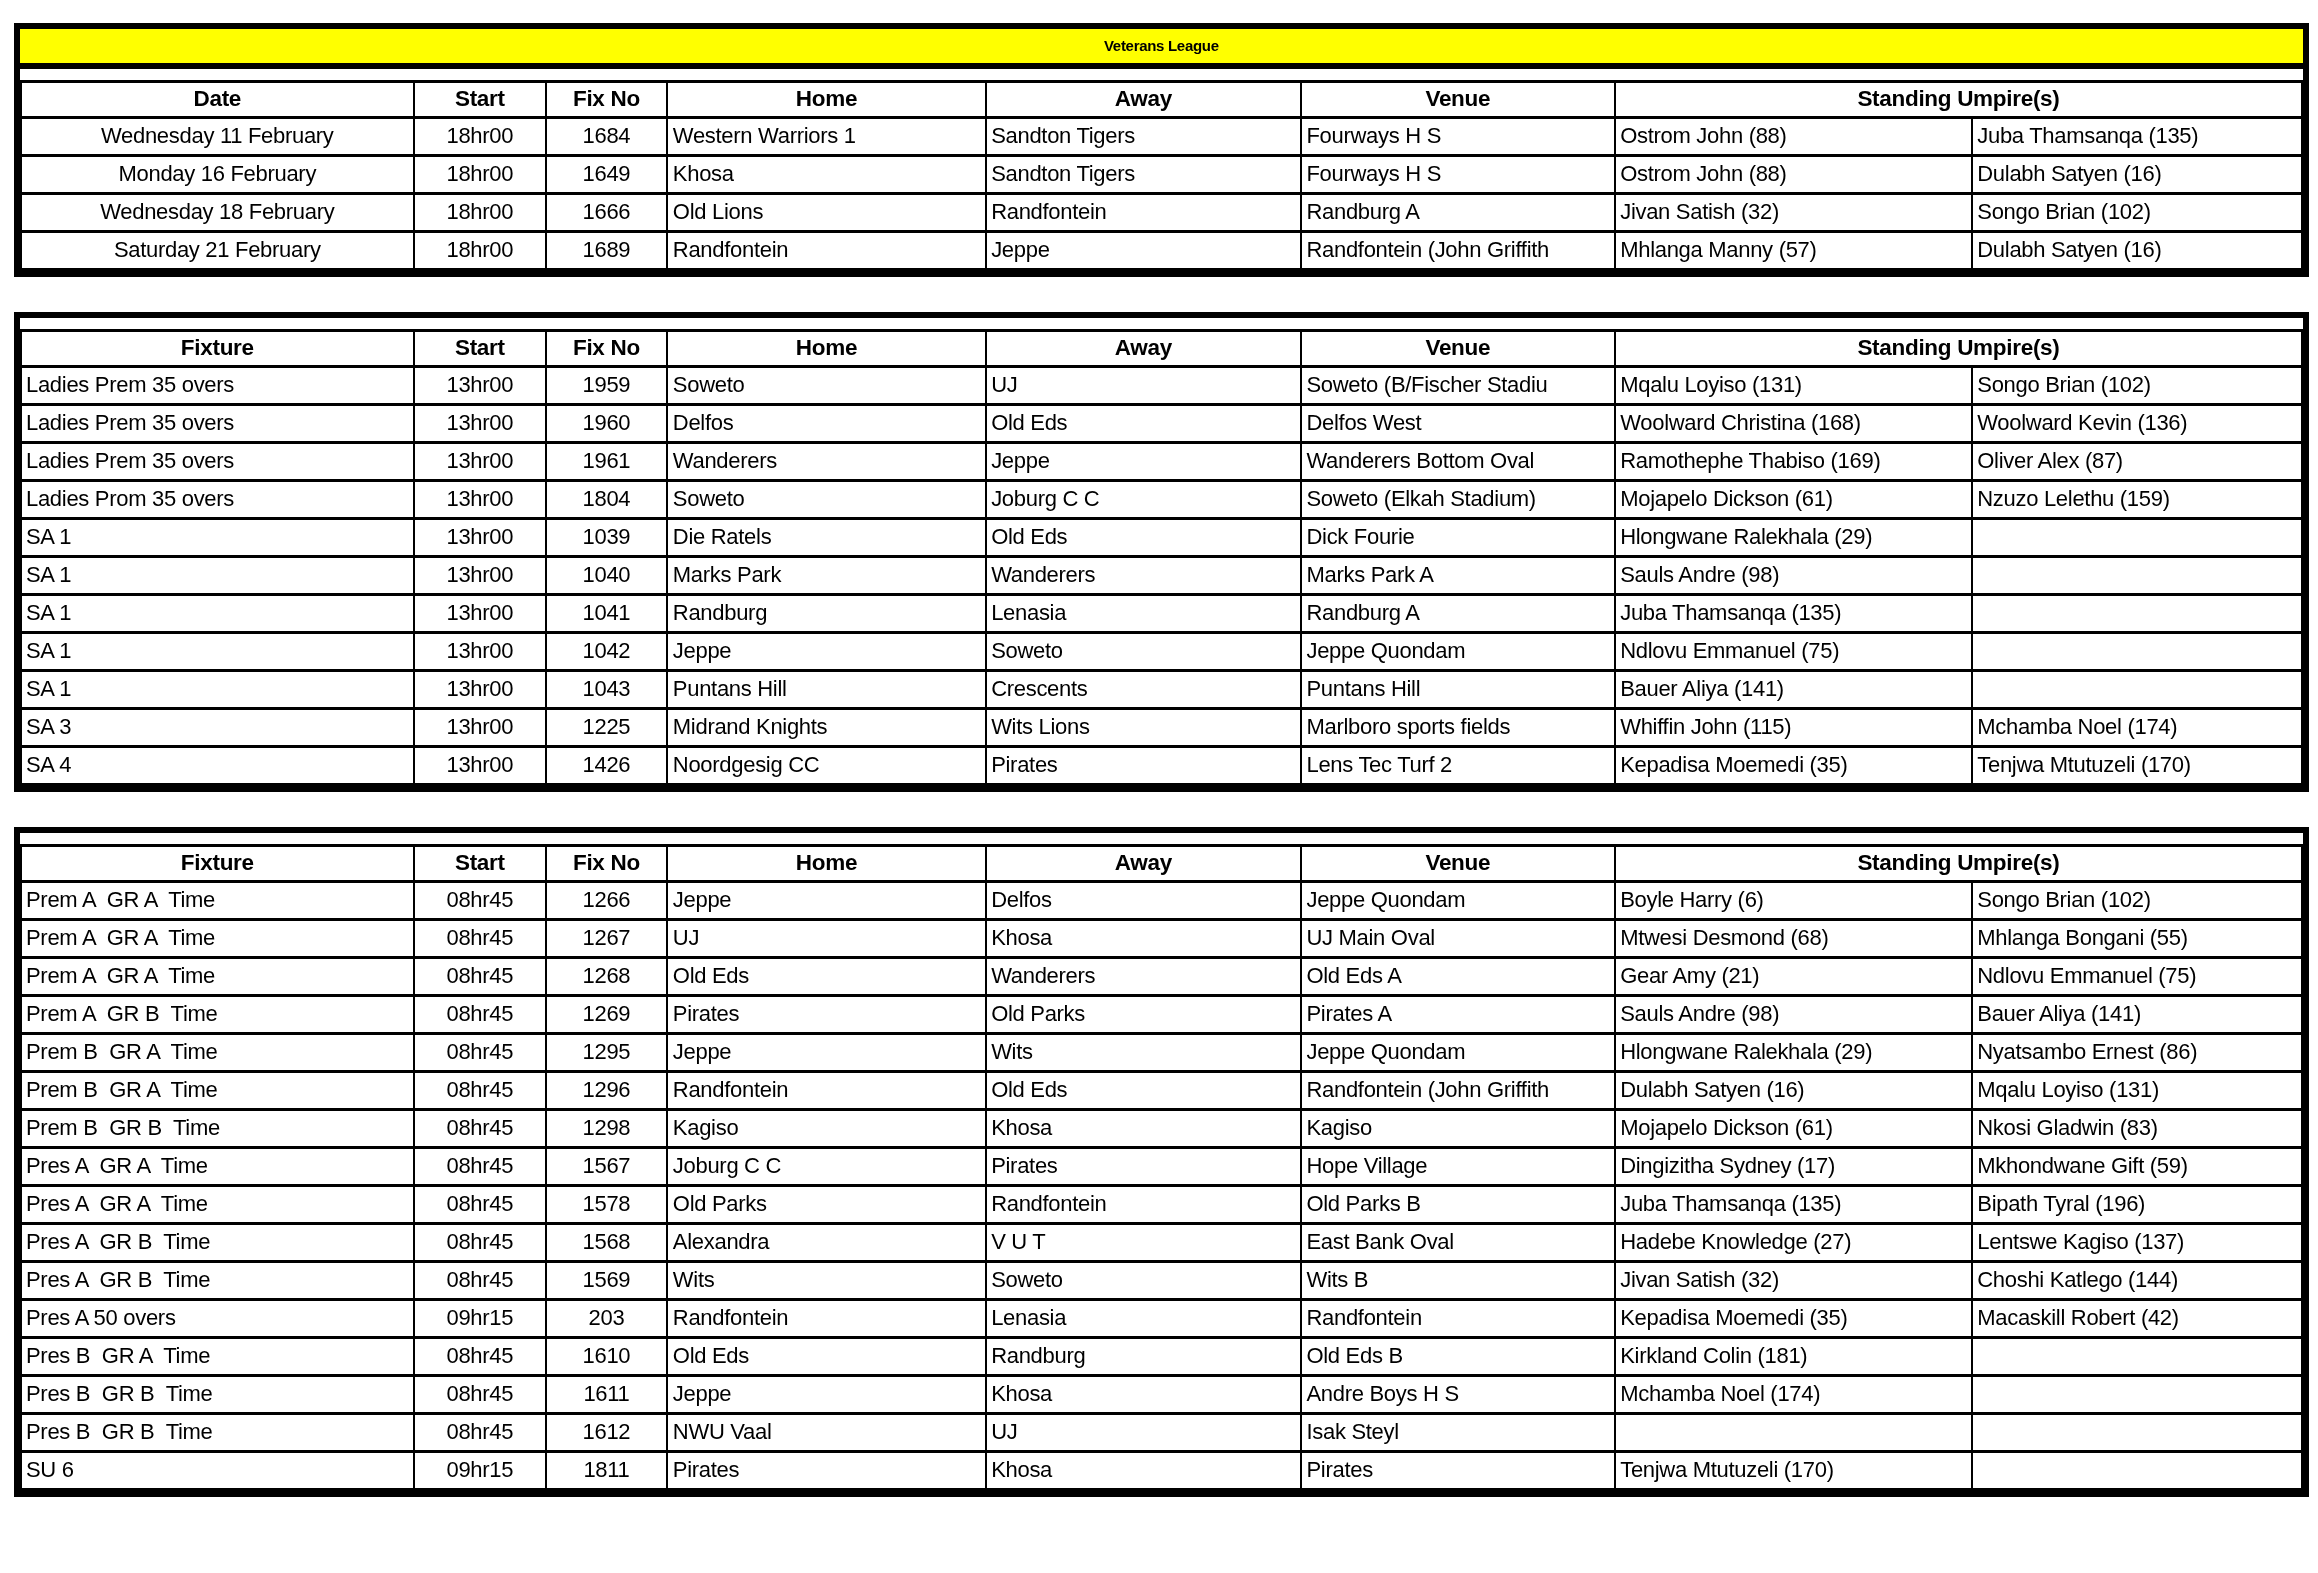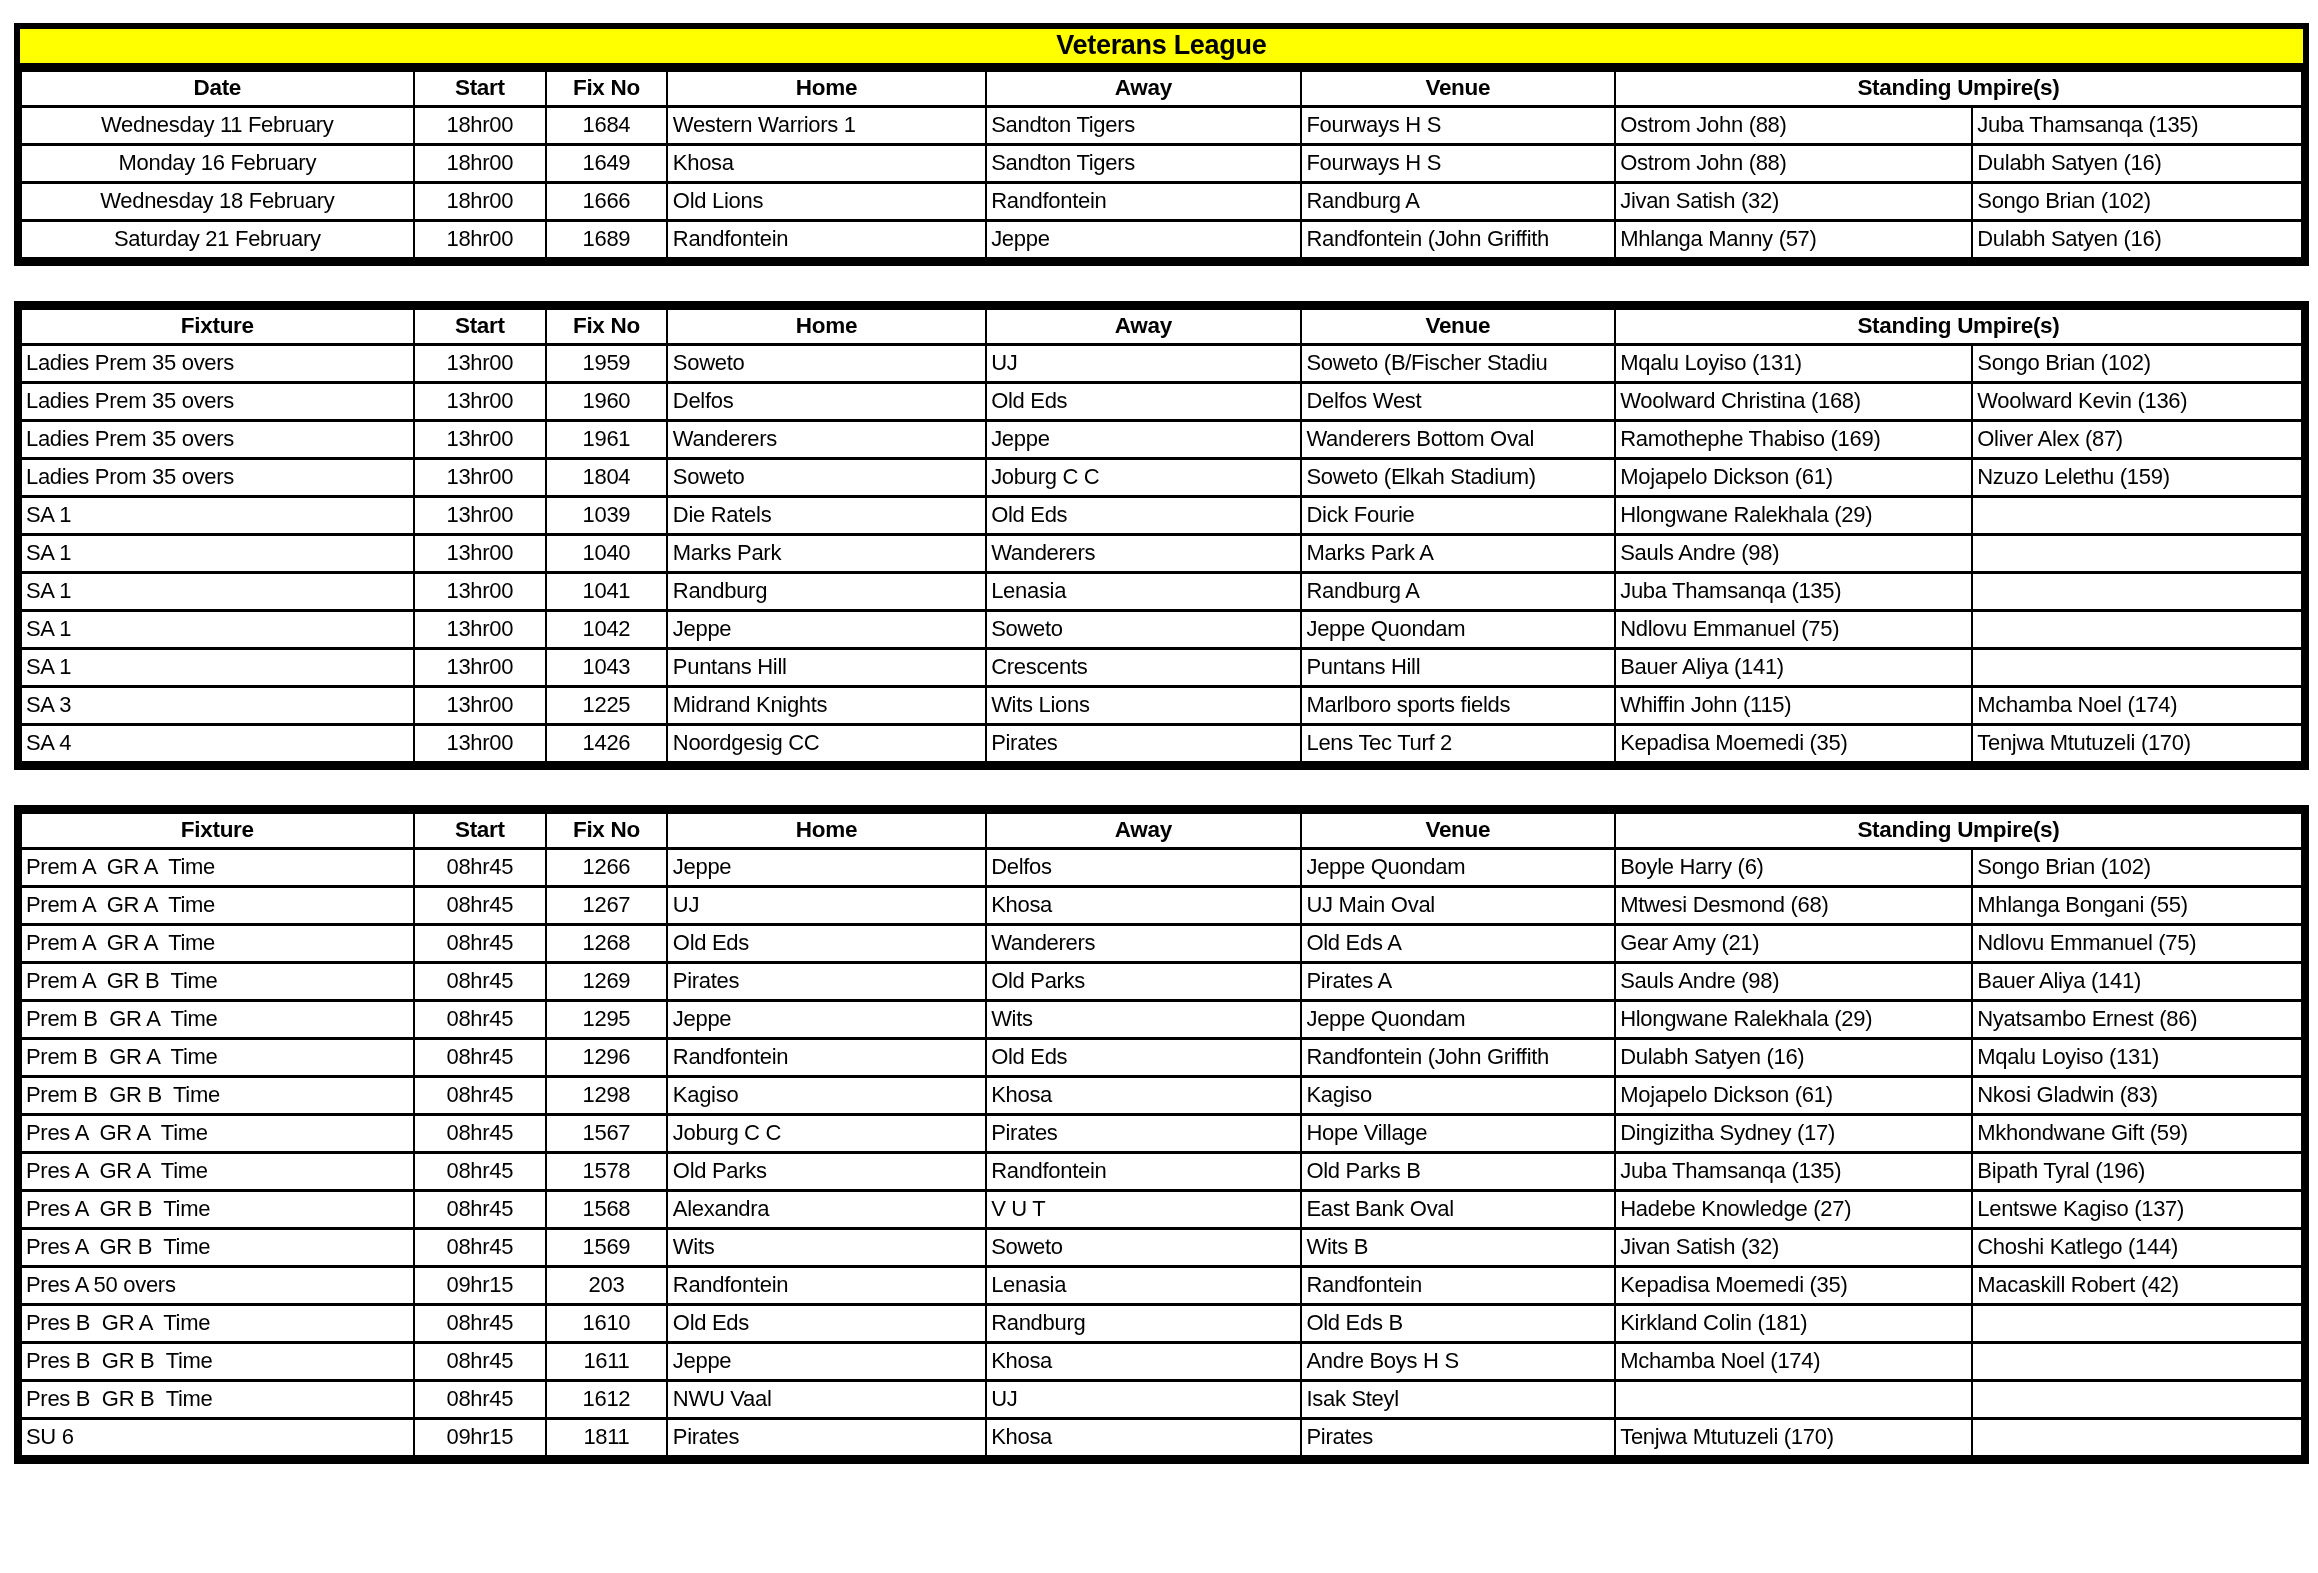--- a/index.html
+++ b/index.html
@@ -23,26 +23,27 @@
   .title-row {
     background: #FFFF00;
     border-bottom: 6px solid #000000;
     height: 34px;
     display: flex;
     align-items: center;
     justify-content: center;
   }
   .title-text {
     font-weight: bold;
-    font-size: 27px;
+    font-size: 15px;
   }
   table {
     width: 100%;
     border-collapse: collapse;
     table-layout: fixed;
+    margin-top: 11px;
   }
   th, td {
     border: 2.3px solid #000000;
     border-top-width: 3px;
     border-bottom-width: 3px;
     overflow: hidden;
     white-space: pre;
     padding: 0 4.5px;
     box-sizing: border-box;
   }

